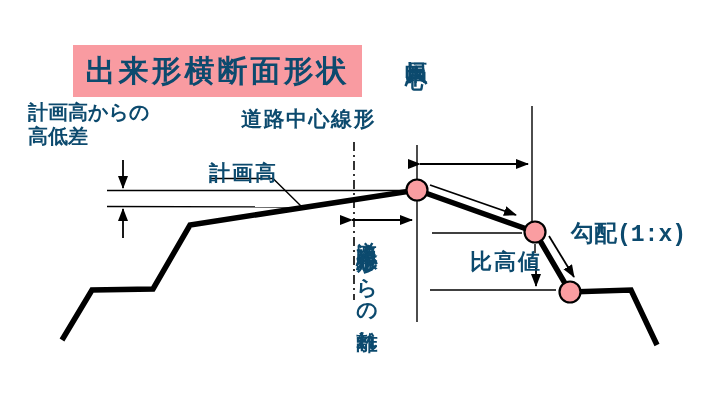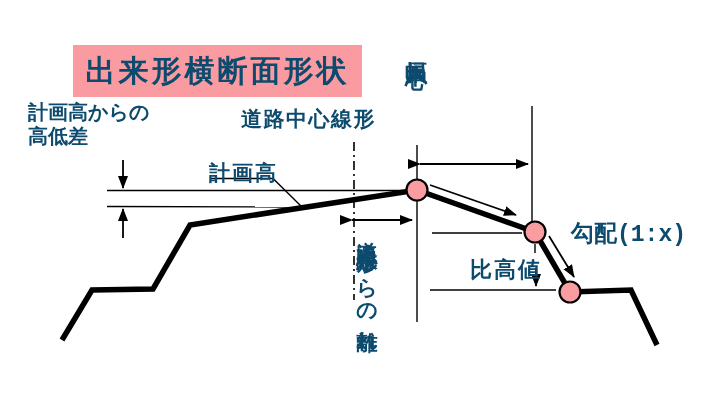--- a/index.html
+++ b/index.html
@@ -15,21 +15,21 @@
     font-size:30px;font-weight:bold;letter-spacing:3px;
   }
   .lbl-height-diff{left:28px;top:102px;width:156px;font-size:20px;line-height:24px;}
   .lbl-planned{left:209px;top:146px;font-size:21px;letter-spacing:2px;margin-top:17px;}
   .lbl-centerline{left:241px;top:109px;font-size:21px;letter-spacing:1.5px;text-align:right;}
   .lbl-width-center{left:402px;top:43px;font-size:22px;letter-spacing:2px;
     writing-mode:vertical-rl;text-orientation:upright;}
   .lbl-width{left:448px;top:129px;font-size:22px;letter-spacing:2px;}
   .lbl-slope{left:456px;top:173px;font-size:22px;background:#fff;padding:0 1px;}
   .lbl-gradient{left:571px;top:222px;font-size:23px;}
-  .lbl-relheight{left:470px;top:251px;font-size:22px;letter-spacing:2px;margin-top:8px;}
+  .lbl-relheight{left:470px;top:251px;font-size:22px;letter-spacing:2px;}
   .lbl-offset{left:352px;top:225px;height:146px;font-size:21px;line-height:26px;letter-spacing:2px;
     writing-mode:vertical-rl;text-orientation:upright;}
 </style>
 </head>
 <body>
 
 <div class="stage">
 
   <svg class="diagram" width="720" height="405" viewBox="0 0 720 405">
     <defs>

